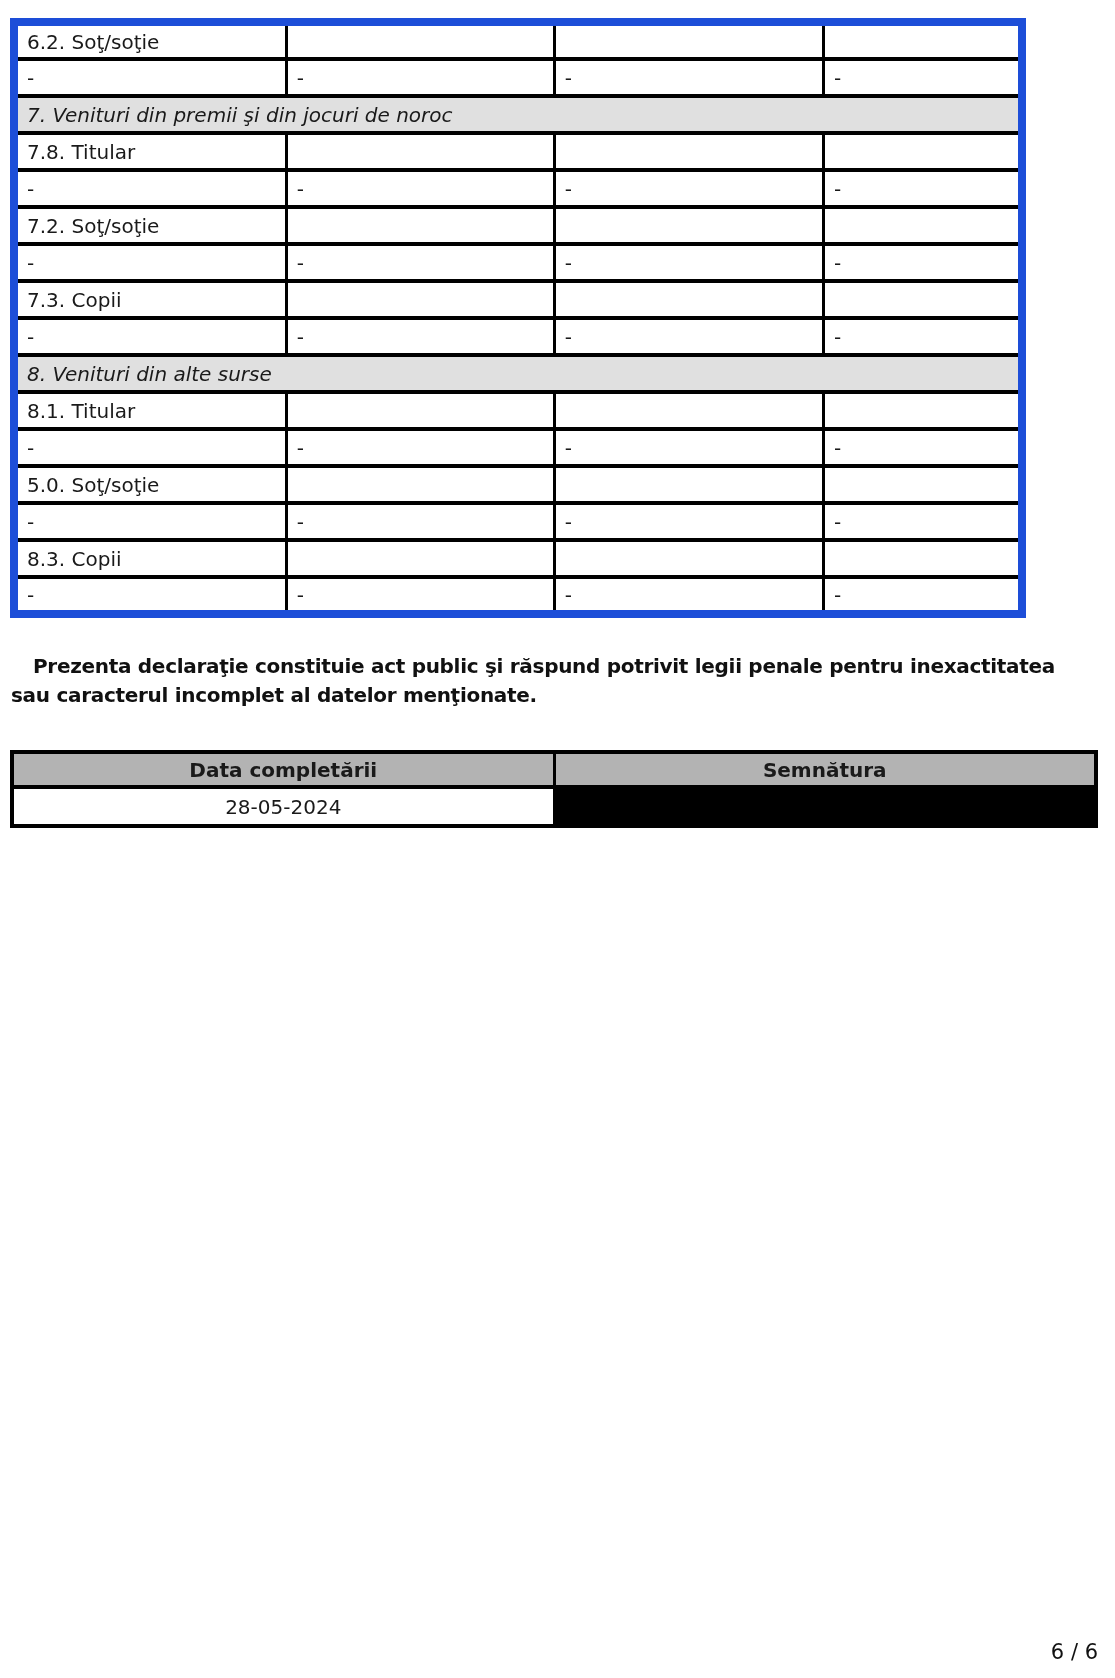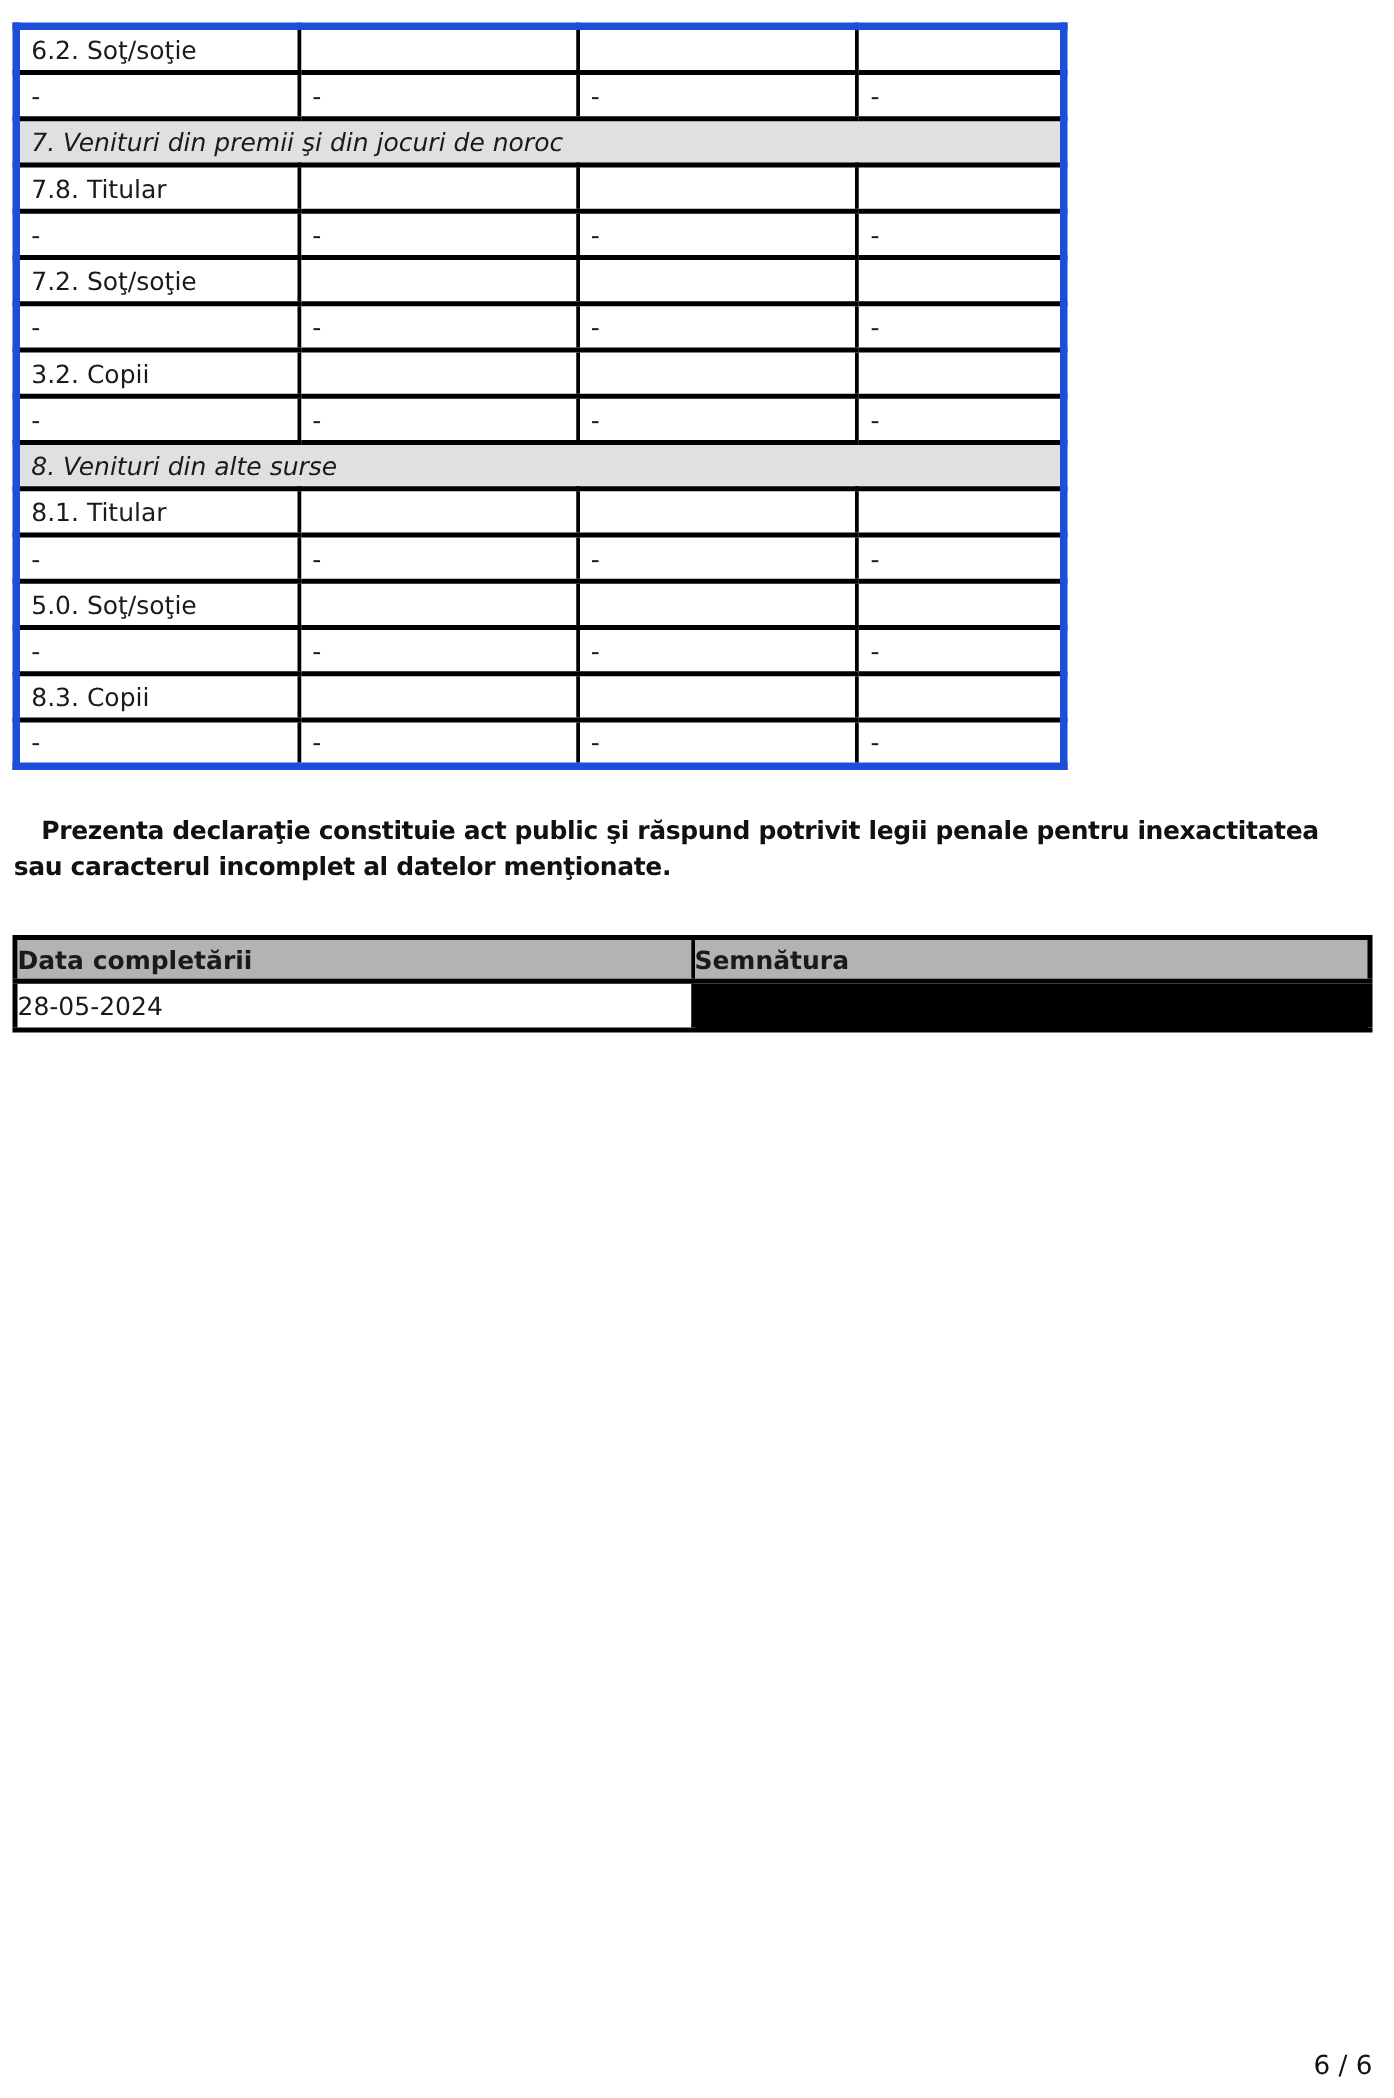--- a/index.html
+++ b/index.html
@@ -10,23 +10,23 @@
     position: relative;
     font-family: "DejaVu Sans", "Liberation Sans", sans-serif;
     color: #1a1a1a;
     overflow: hidden;
   }
 
   
   .main-table {
     border-collapse: collapse;
     table-layout: fixed;
-    width: 844px;
+    width: 1016px;
     margin: 18px 0 0 10px;
-    border: 6px solid #1d4ed8;
+    border: 8px solid #1d4ed8;
   }
   .main-table td {
     border: 3px solid #000;
     border-top-width: 4px;
     border-bottom-width: 4px;
     height: 37px;
     padding: 2px 9px;
     font-size: 20px;
     vertical-align: middle;
     overflow: hidden;
@@ -54,20 +54,21 @@
     border-collapse: collapse;
     table-layout: fixed;
     width: 1088px;
     margin: 40px 0 0 10px;
     border: 4px solid #000;
   }
   .sig-table td {
     border: 3px solid #000;
     border-top-width: 4px;
     border-bottom-width: 4px;
+    text-align: center;
     vertical-align: middle;
     font-size: 20px;
     overflow: hidden;
   }
   .sig-table .sig-head {
     background: #b3b3b3;
     font-weight: bold;
     height: 35px;
   }
   .sig-table .sig-date { height: 39px; }
@@ -129,21 +130,21 @@
           <td></td>
           <td></td>
         </tr>
         <tr>
           <td>-</td>
           <td>-</td>
           <td>-</td>
           <td>-</td>
         </tr>
         <tr>
-          <td>3.2. Copii</td>
+          <td>7.3. Copii</td>
           <td></td>
           <td></td>
           <td></td>
         </tr>
         <tr>
           <td>-</td>
           <td>-</td>
           <td>-</td>
           <td>-</td>
         </tr>

